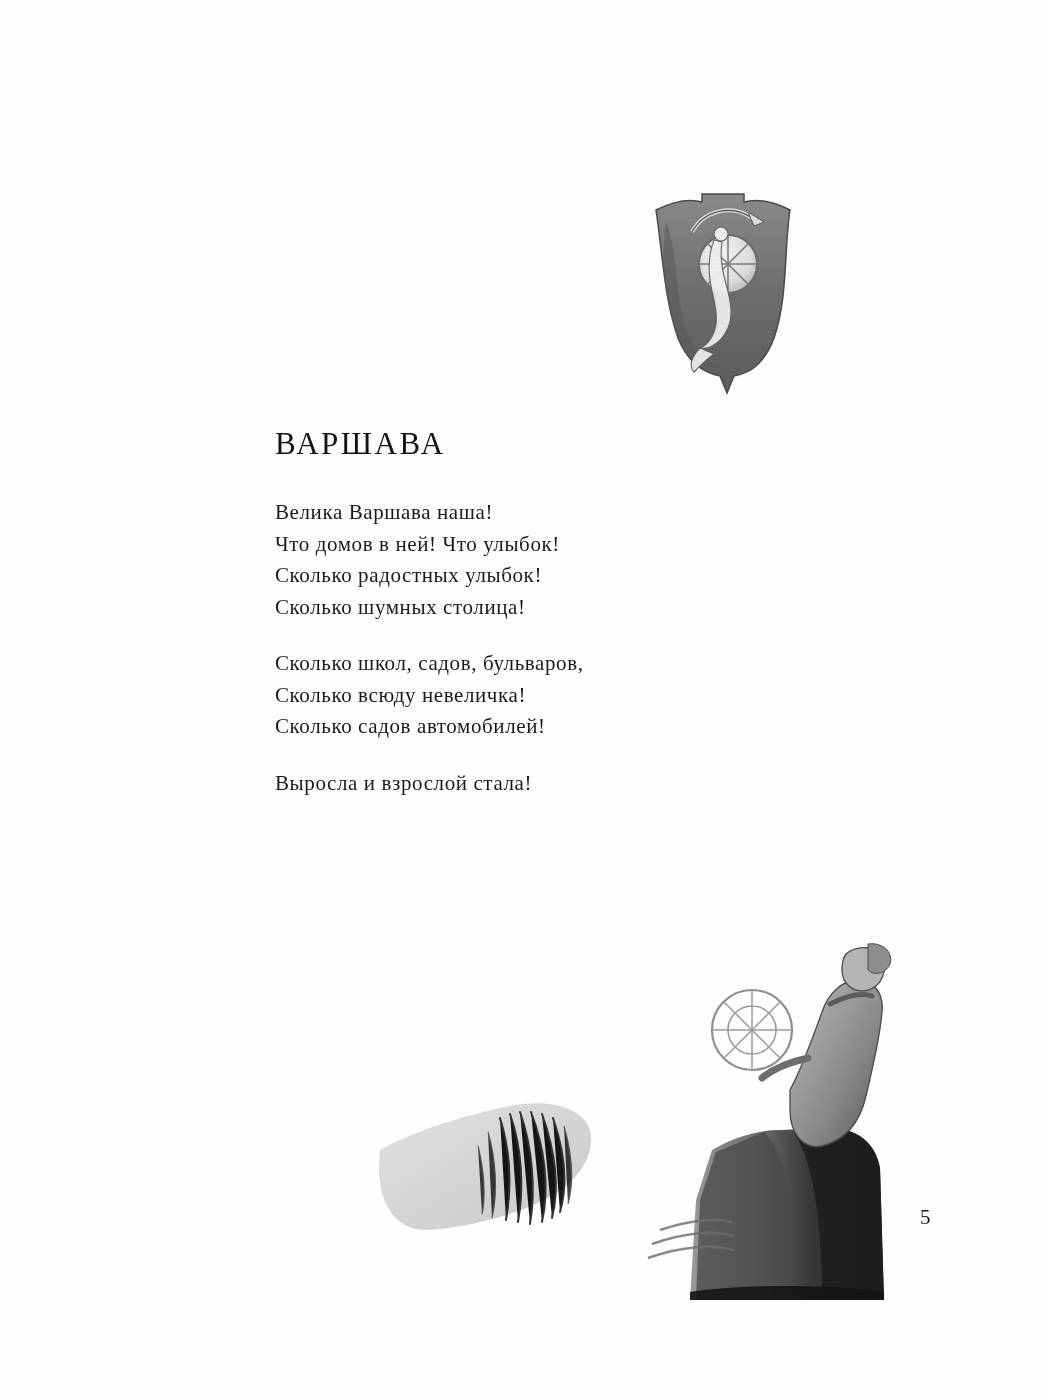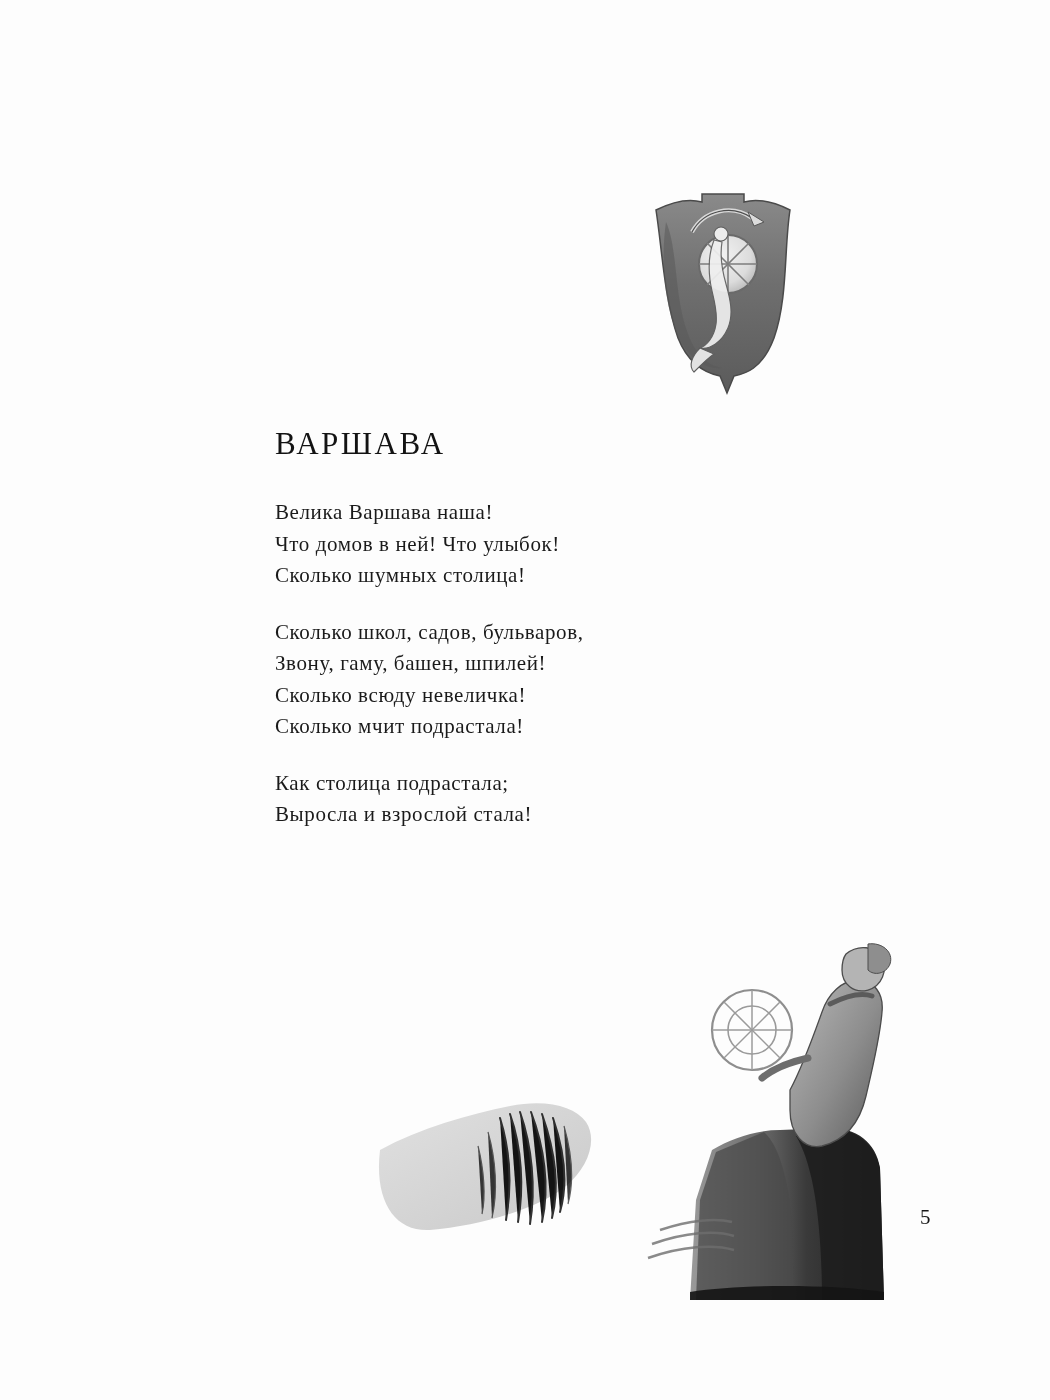--- a/index.html
+++ b/index.html
@@ -118,30 +118,29 @@
       <circle cx="73" cy="46" r="7" fill="#ececec" stroke="#5f5f5f" stroke-width="1.1"></circle>
     </svg>
   </div>
 
   <h1 class="poem-title">ВАРШАВА</h1>
 
   <div class="poem">
     <div class="stanza">
       <div class="line">Велика Варшава наша!</div>
       <div class="line">Что домов в ней! Что улыбок!</div>
+      <div class="line">Сколько радостных улыбок!</div>
       <div class="line">Сколько шумных столица!</div>
     </div>
     <div class="stanza">
       <div class="line">Сколько школ, садов, бульваров,</div>
-      <div class="line">Звону, гаму, башен, шпилей!</div>
       <div class="line">Сколько всюду невеличка!</div>
-      <div class="line">Сколько мчит подрастала!</div>
+      <div class="line">Сколько садов автомобилей!</div>
     </div>
     <div class="stanza">
-      <div class="line">Как столица подрастала;</div>
       <div class="line">Выросла и взрослой стала!</div>
     </div>
   </div>
 
   <div class="illustration">
     <svg viewBox="0 0 570 400" width="570" height="400" aria-hidden="true">
       <defs>
         <linearGradient id="plinthGrad" x1="0" y1="0" x2="1" y2="0">
           <stop offset="0%" stop-color="#9a9a9a"></stop>
           <stop offset="35%" stop-color="#6d6d6d"></stop>

